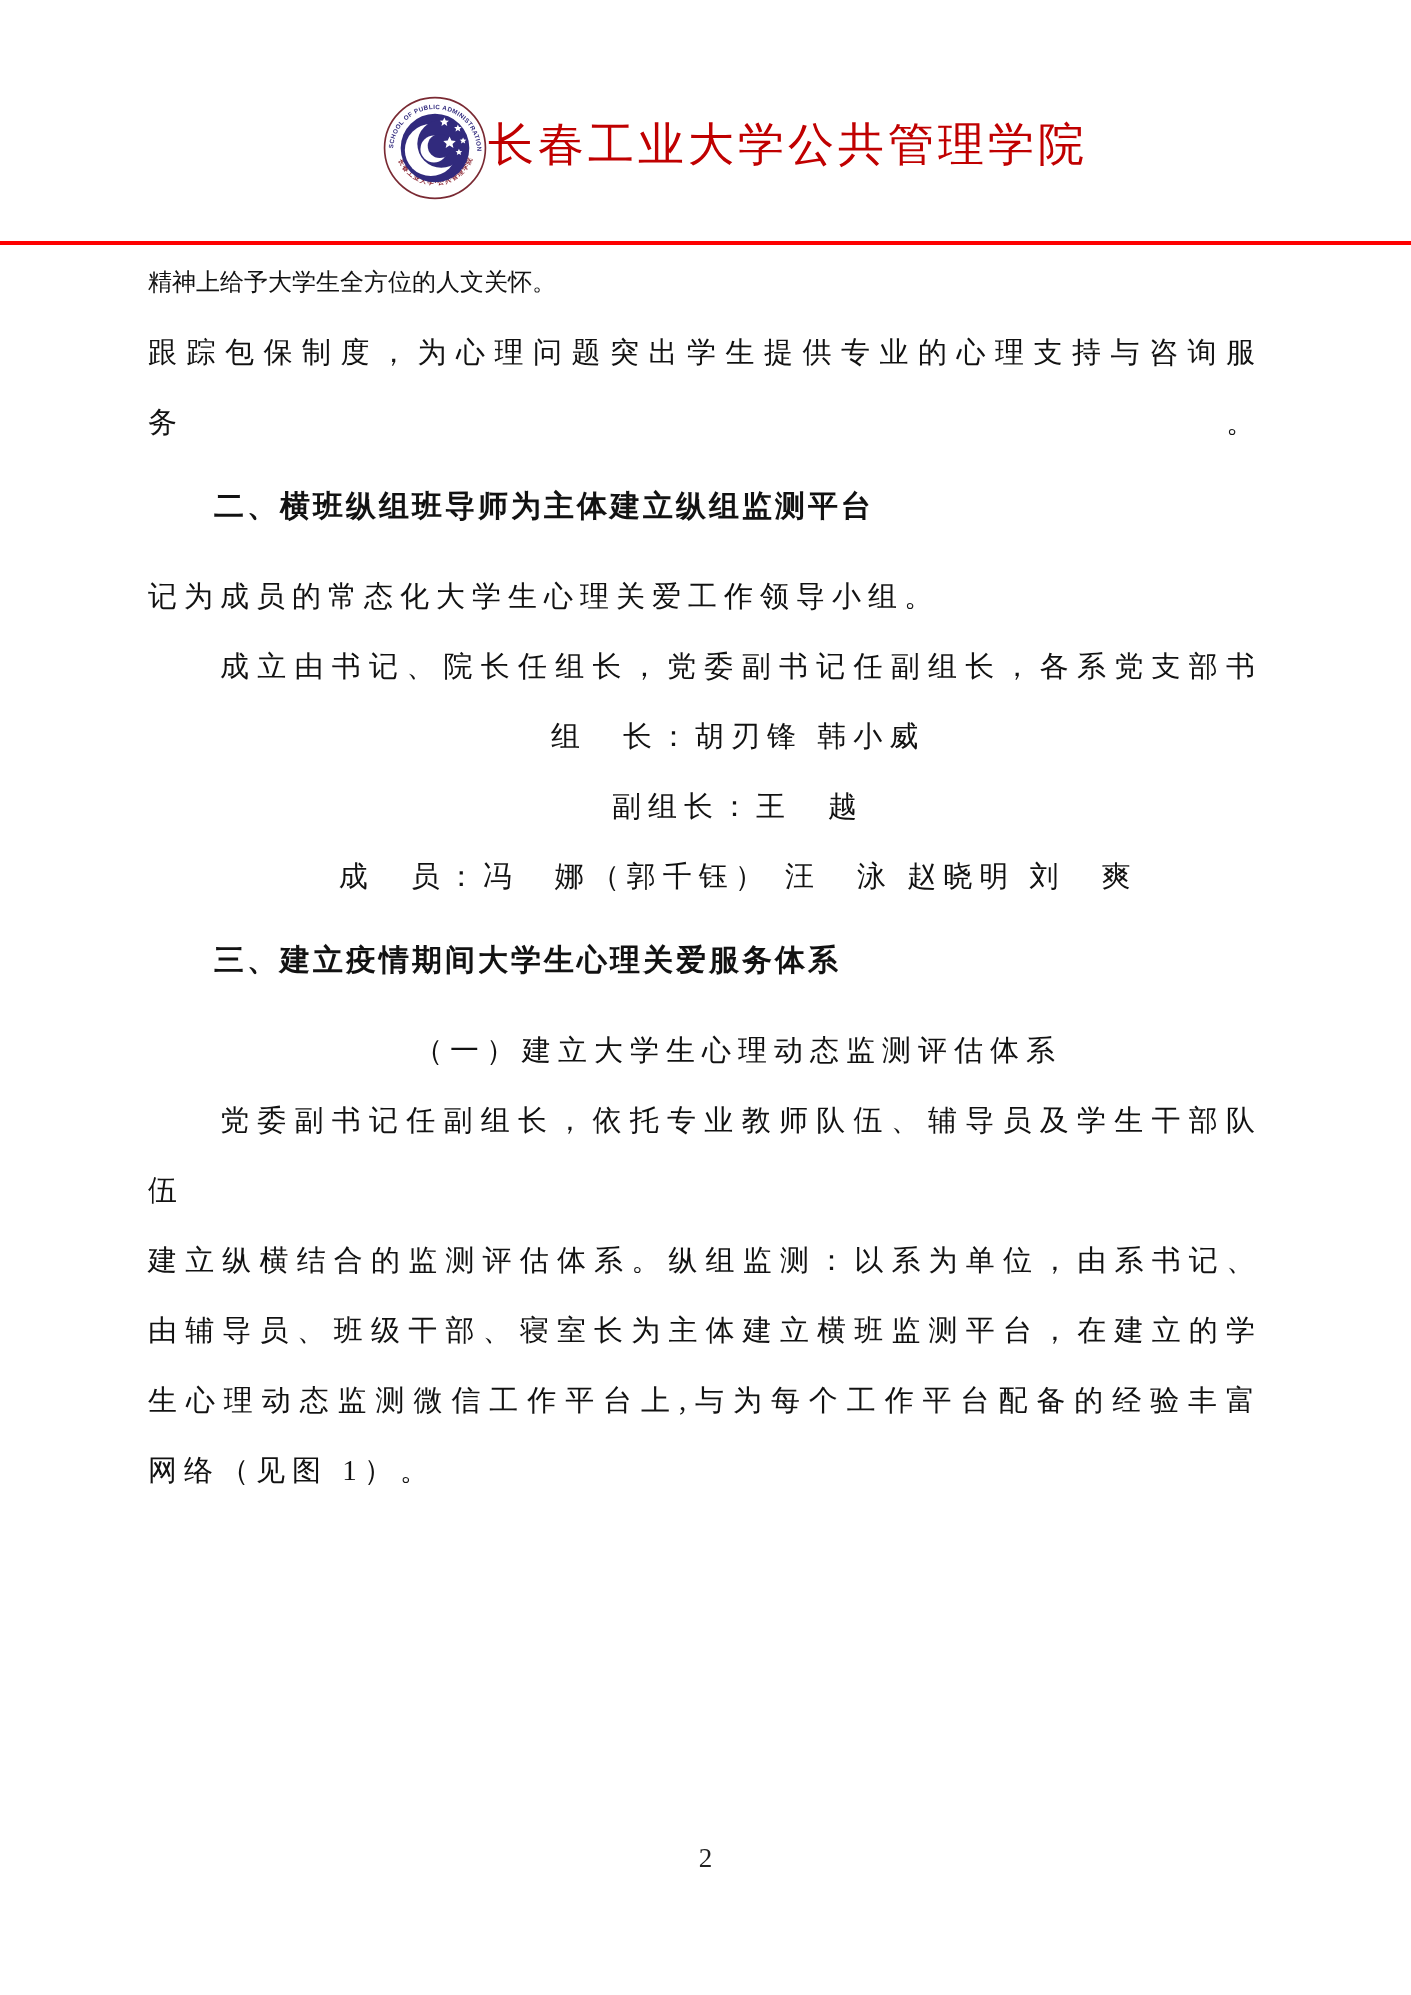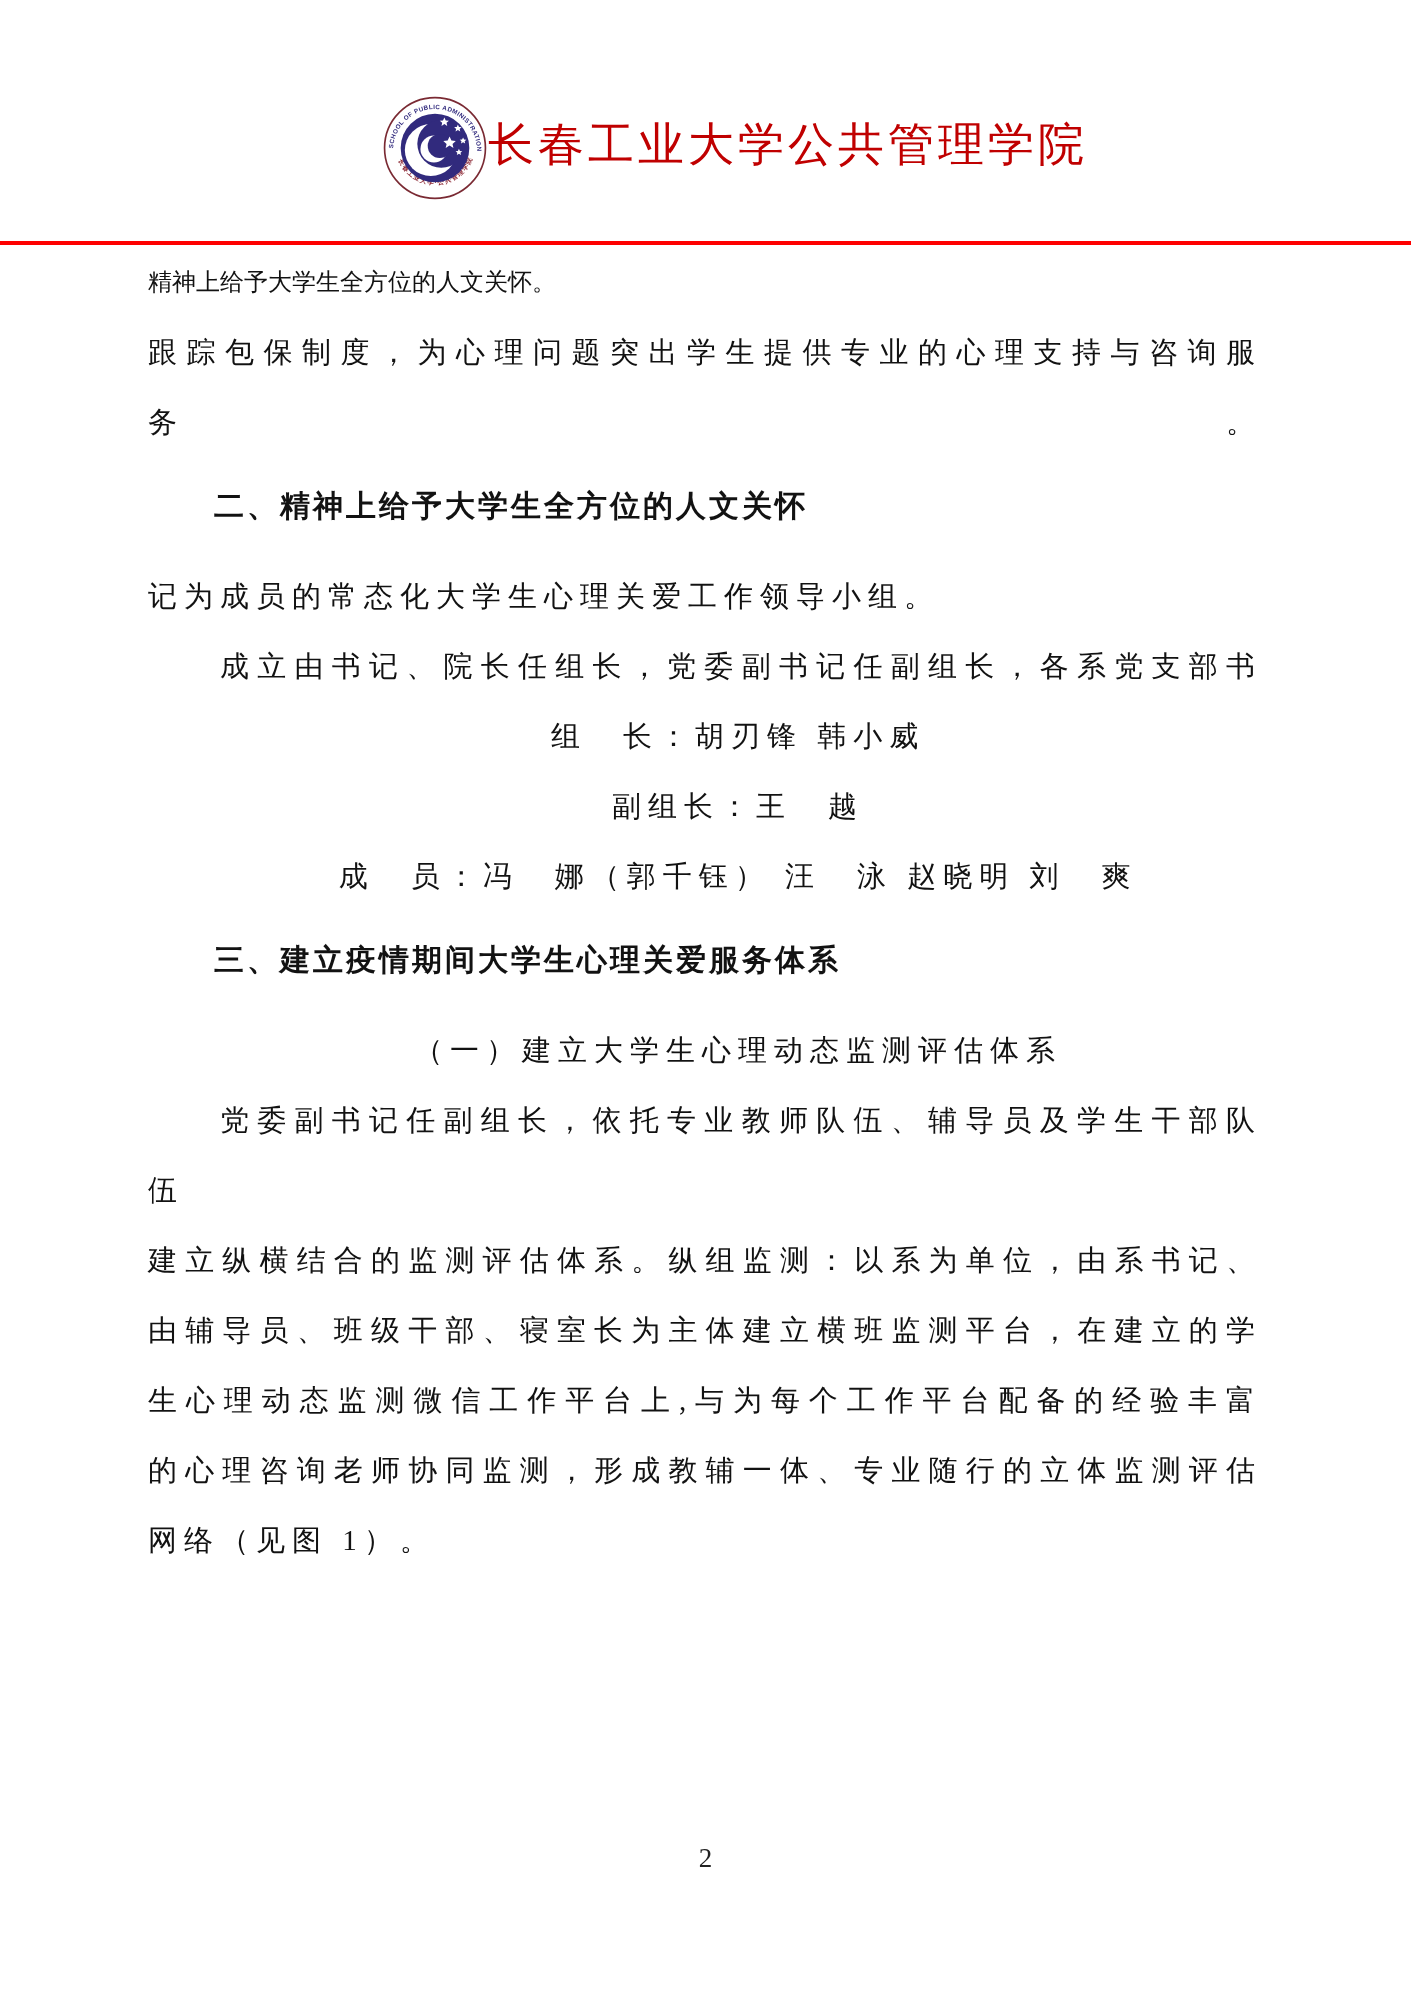--- a/index.html
+++ b/index.html
@@ -126,31 +126,30 @@
     </svg>
 
     <div class="doc-title">长春工业大学公共管理学院</div>
   </div>
 
   <div class="red-rule"></div>
 
   <div class="doc-body">
     <div class="line tight">精神上给予大学生全方位的人文关怀。</div>
     <div class="line fill">跟踪包保制度，为心理问题突出学生提供专业的心理支持与咨询服务。</div>
-    <div class="line heading">二、精神上给予大学生全方位的人文关怀</div>
+    <div class="line heading">二、横班纵组班导师为主体建立纵组监测平台</div>
     <div class="line">记为成员的常态化大学生心理关爱工作领导小组。</div>
     <div class="line fill indent">成立由书记、院长任组长，党委副书记任副组长，各系党支部书</div>
     <div class="line indent-sm">组　长：胡刃锋 韩小威</div>
     <div class="line indent-sm">副组长：王　越</div>
     <div class="line indent-sm">成　员：冯　娜（郭千钰） 汪　泳 赵晓明 刘　爽</div>
     <div class="line heading">三、建立疫情期间大学生心理关爱服务体系</div>
     <div class="line indent-sm">（一）建立大学生心理动态监测评估体系</div>
     <div class="line fill indent">党委副书记任副组长，依托专业教师队伍、辅导员及学生干部队伍</div>
     <div class="line fill">建立纵横结合的监测评估体系。纵组监测：以系为单位，由系书记、</div>
     <div class="line fill">由辅导员、班级干部、寝室长为主体建立横班监测平台，在建立的学</div>
     <div class="line fill">生心理动态监测微信工作平台上,与为每个工作平台配备的经验丰富</div>
-    <div class="line fill">的心理咨询老师协同监测，形成教辅一体、专业随行的立体监测评估</div>
     <div class="line">网络（见图 1）。</div>
   </div>
 
   <div class="page-number">2</div>
 
 </div>
 
 </body></html>

